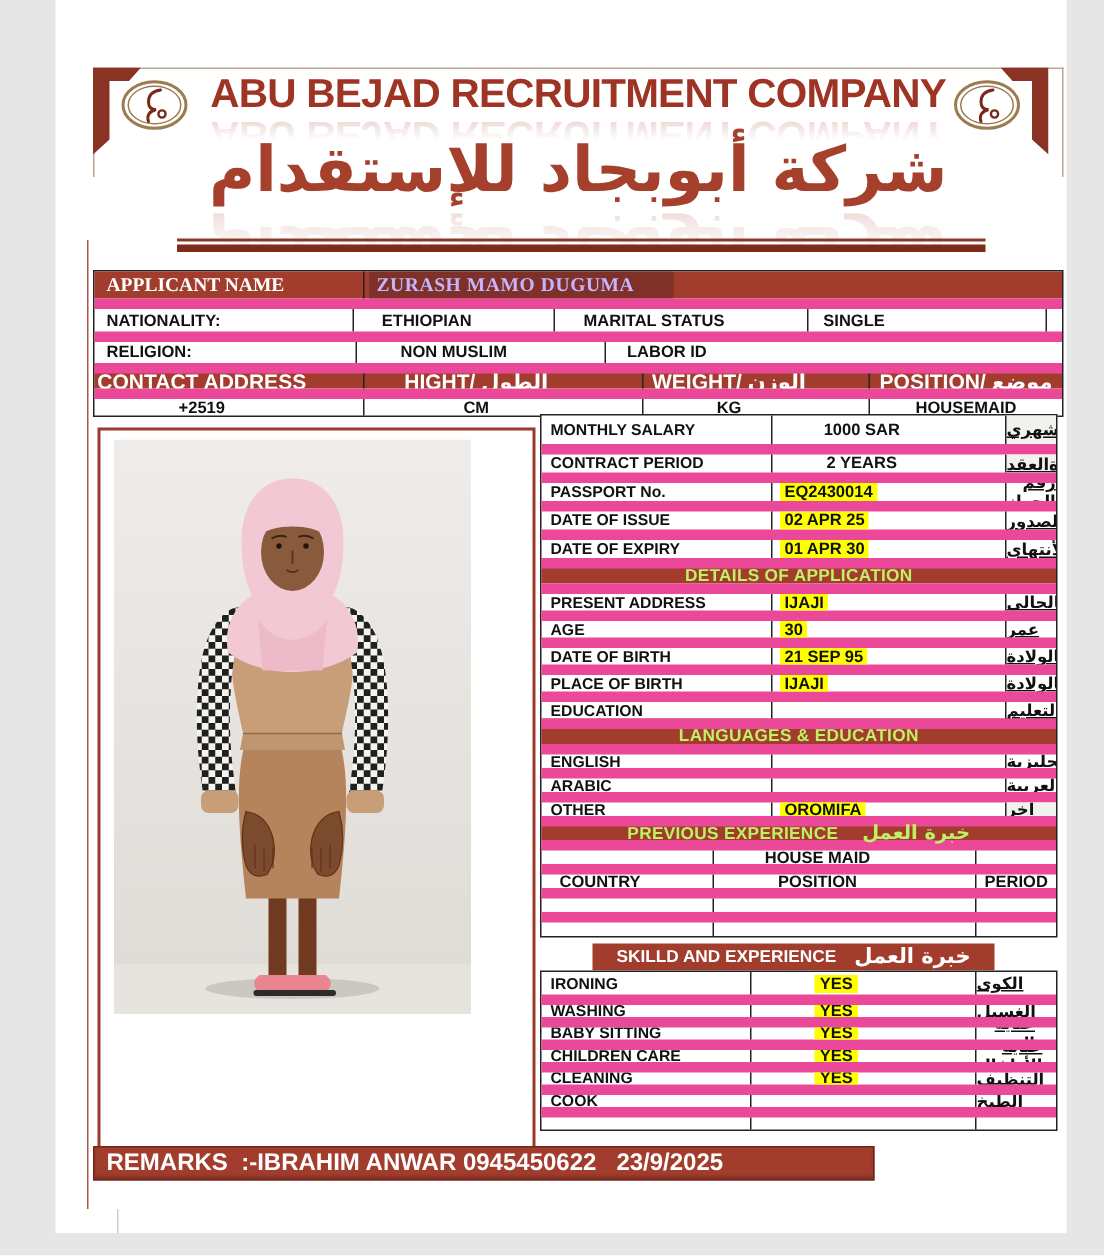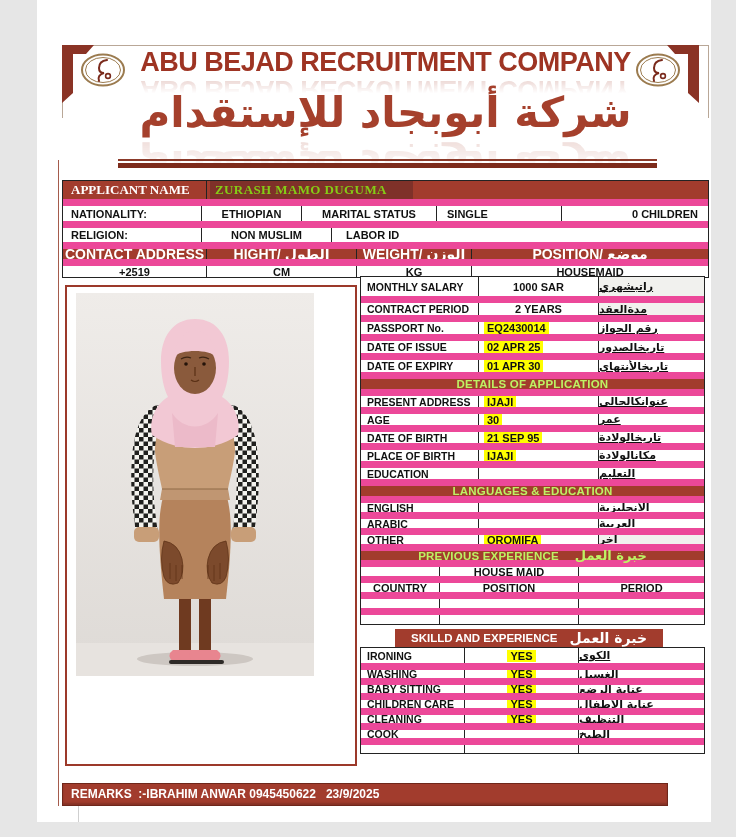--- a/index.html
+++ b/index.html
@@ -34,21 +34,21 @@
   .dbl-rule{position:absolute;left:81px;top:159px;width:539px;}
   .dbl-rule .thin{height:2px;background:#8b3a2a;margin-bottom:2px;}
   .dbl-rule .thick{height:5px;background:#7d2b1b;}
   .left-rule{position:absolute;left:21px;top:160px;width:1px;height:646px;background:#a55b4c;}
   .fold-line{position:absolute;left:41px;top:806px;width:1px;height:16px;background:#cfcfcf;}
 
   
   .tbl{position:absolute;border:1px solid #232323;background:#fff;}
   .tbl > div{box-sizing:border-box;}
   .tbl > div + div{border-top:7px solid #ec4899;}
-  .row{display:flex;align-items:stretch;}
+  .row{display:flex;align-items:stretch;gap:36px;}
   .row > div{box-sizing:border-box;display:flex;align-items:center;overflow:hidden;}
   .row > div + div{border-left:1px solid #232323;}
   .h22{height:22px}.h21{height:21px}.h19{height:19px}.h18{height:18px}
   .h17{height:17px}.h16{height:16px}.h15{height:15px}
   .lbl{font-size:10.5px;font-weight:bold;padding-left:6px;}
   .val{font-size:11px;font-weight:bold;padding-left:5px;}
   .center{justify-content:center;padding-left:0;}
   .right{justify-content:flex-end;padding-right:10px;}
   .ar{font-size:11px;font-weight:bold;justify-content:flex-end;padding-right:14px;direction:rtl;
       font-family:"DejaVu Sans",sans-serif;text-decoration:underline;}
@@ -57,21 +57,21 @@
   .band{background:#a23c2d;color:#bef264;display:flex;align-items:center;justify-content:center;
         gap:16px;font-weight:bold;}
   .band .en{font-size:11.5px;letter-spacing:.2px;}
   .band .arb{font-size:13px;font-family:"DejaVu Sans",sans-serif;}
 
   
   .ttable{left:25px;top:180px;width:645px;}
   .r1{background:#a23c2d;color:#fff;font-family:"Liberation Serif",serif;font-size:13px;font-weight:bold;}
   .r1 .r1l{width:143px;padding-left:8px;}
   .r1 .r1n{flex:1;padding-left:3px;}
-  .namebox{display:inline-block;background:#7f3129;color:#84cc16;padding:1px 26px 1px 5px;letter-spacing:.4px;}
+  .namebox{display:inline-block;background:#7f3129;color:#c4b5fd;padding:1px 26px 1px 5px;letter-spacing:.4px;}
   .idrow{font-size:11px;font-weight:bold;}
   .redrow{background:#a23c2d;color:#fff;font-size:14px;font-weight:bold;}
   .w143{width:143px}.w138{width:138px}.w100{width:100px}.w135{width:135px}.w125{width:125px}
   .w130{width:130px}.w105{width:105px}.w150{width:150px}.w115{width:115px}
   .flex1{flex:1}
 
   
   .photo-frame{position:absolute;left:28px;top:285px;width:292px;height:481px;
                border:2px solid #9c392a;box-sizing:border-box;background:#fff;}
   .photo{position:absolute;left:9px;top:6px;width:238px;height:383px;}
@@ -84,22 +84,22 @@
   .cs1{width:103px}.cs2{width:114px}.cs3{flex:1}
   .gap4{height:4px;}
   .skilld-row{position:relative;height:18px;}
   .skilld-band{position:absolute;left:35px;top:0;width:268px;height:18px;background:#a23c2d;color:#fff;
                display:flex;align-items:center;justify-content:center;gap:12px;font-weight:bold;}
   .skilld-band .en{font-size:11.5px;}
   .skilld-band .arb{font-size:14px;font-family:"DejaVu Sans",sans-serif;}
   .exphead{font-size:11px;font-weight:bold;justify-content:center;}
 
   
-  .remarks{position:absolute;left:25px;top:783px;width:606px;height:23px;background:#a23c2d;
-           border:1px solid #6f261a;box-sizing:border-box;color:#fff;font-size:12px;font-weight:bold;
+  .remarks{position:absolute;left:25px;top:764px;width:521px;height:23px;background:#a23c2d;
+           border:1px solid #6f261a;box-sizing:border-box;color:#fff;font-size:16px;font-weight:bold;
            line-height:21px;padding-left:8px;white-space:pre;box-shadow:inset 0 -2px 2px rgba(0,0,0,.18);}
 </style>
 </head>
 <body>
 
 <div class="stage">
   <div class="page">
 
     <div class="hdr">
       <svg class="corner left" viewBox="0 0 32 58">

